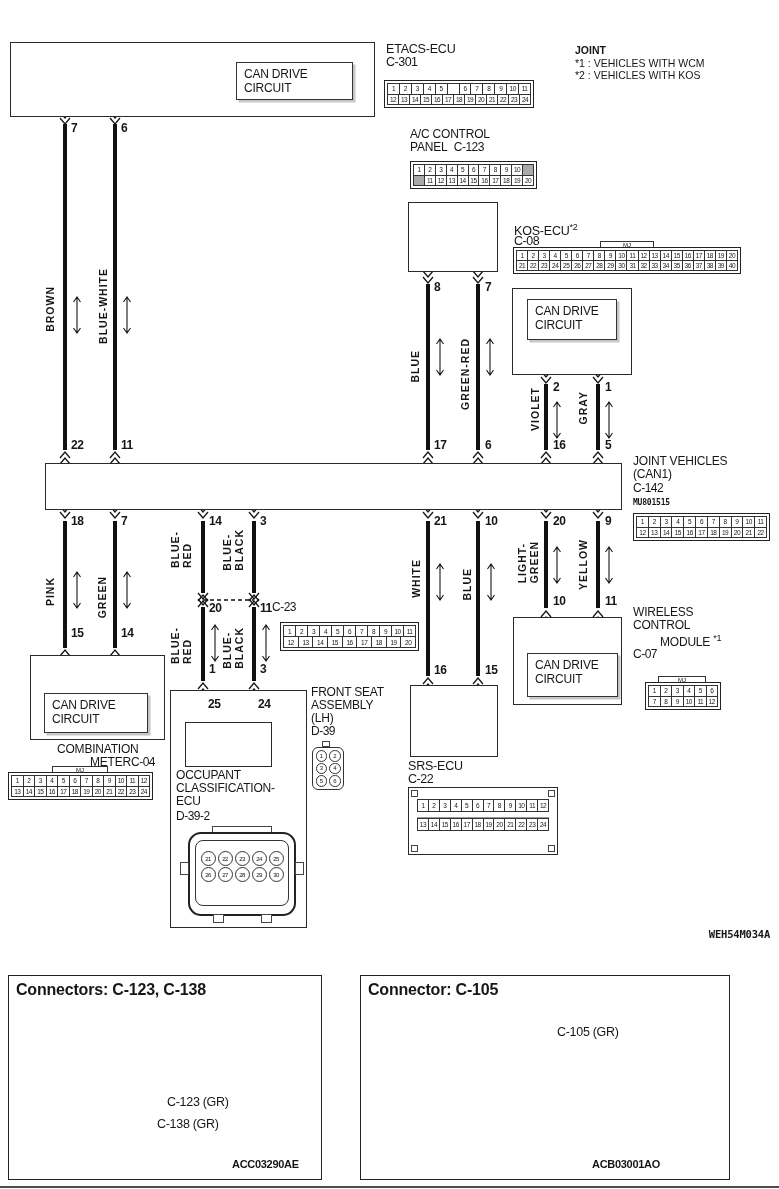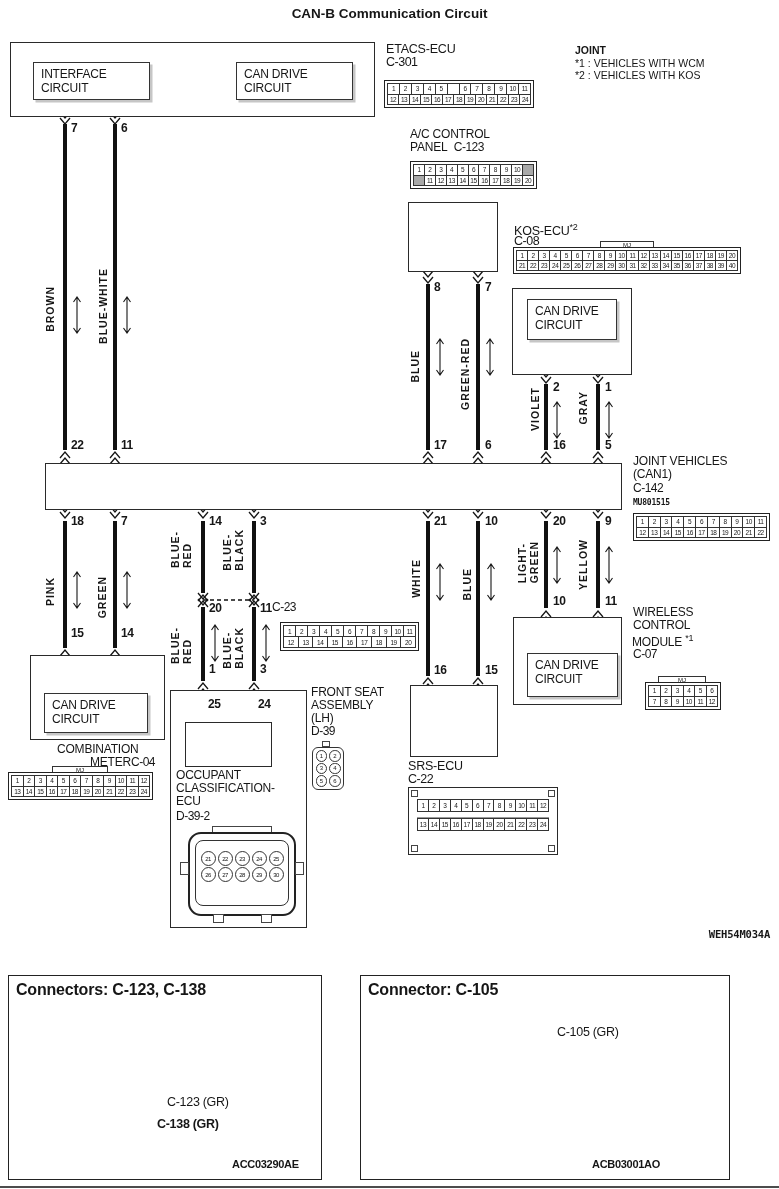--- a/index.html
+++ b/index.html
@@ -287,27 +287,25 @@
         <circle cx="600" cy="1135" r="2.2"></circle>
     </g>
     <g fill="#111">
       <polygon points="506,1034 540,1024 540,1044"></polygon>
       <rect x="538" y="1029" width="14" height="9"></rect>
     </g>
 
     <line x1="0" y1="1187" x2="779" y2="1187" stroke="#111" stroke-width="1.6"></line>
   </svg>
 
-  <div class="title">CAN-B Communication Circuit</div>
   <div class="note" style="left:575px;top:44px;font-weight:bold;">JOINT</div>
   <div class="note" style="left:575px;top:57px;">*1 : VEHICLES WITH WCM</div>
   <div class="note" style="left:575px;top:69px;">*2 : VEHICLES WITH KOS</div>
 
   <div class="box" style="left:10px;top:42px;width:365px;height:75px;"></div>
-  <div class="inner-box" style="left:33px;top:62px;width:117px;height:38px;">INTERFACE CIRCUIT</div>
   <div class="inner-box" style="left:236px;top:62px;width:117px;height:38px;">CAN DRIVE CIRCUIT</div>
   <div class="lbl" style="left:386px;top:43px;font-size:12.5px;">ETACS-ECU</div>
   <div class="lbl cond" style="left:386px;top:56px;font-size:12.5px;">C-301</div>
   <div class="pgrid" style="left:384px;top:80px;width:150px;--ch:11.5px;">
       <div class="pg-row">
         <span class="pg-cell">1</span>
         <span class="pg-cell">2</span>
         <span class="pg-cell">3</span>
         <span class="pg-cell">4</span>
         <span class="pg-cell">5</span>
@@ -613,21 +611,21 @@
         <span class="pg-cell">22</span>
         <span class="pg-cell">23</span>
         <span class="pg-cell">24</span>
       </div>
     </div>
 
   <div class="box" style="left:513px;top:617px;width:109px;height:88px;"></div>
   <div class="inner-box" style="left:527px;top:653px;width:91px;height:44px;">CAN DRIVE CIRCUIT</div>
   <div class="lbl" style="left:633px;top:606px;">WIRELESS</div>
   <div class="lbl" style="left:633px;top:619px;">CONTROL</div>
-  <div class="lbl" style="left:632px;top:632px;">
+  <div class="lbl" style="left:660px;top:632px;">
     <span>MODULE</span>&nbsp;<sup style="font-size:9px;">*1</sup>
   </div>
   <div class="lbl cond" style="left:633px;top:648px;">C-07</div>
   <div class="mjtab" style="left:658px;top:676px;width:48px;">MJ</div>
   <div class="pgrid" style="left:645px;top:682px;width:76px;--ch:11.5px;">
       <div class="pg-row">
         <span class="pg-cell">1</span>
         <span class="pg-cell">2</span>
         <span class="pg-cell">3</span>
         <span class="pg-cell">4</span>
@@ -729,21 +727,21 @@
       <span class="vlab">LIGHT-</span>
       <span class="vlab">GREEN</span>
     </div>
   <div class="vwrap" style="left:577px;top:539px;">
       <span class="vlab">YELLOW</span>
     </div>
 
   <div class="photobox" style="left:8px;top:975px;width:314px;height:205px;"></div>
   <div class="phototitle" style="left:16px;top:981px;">Connectors: C-123, C-138</div>
   <div class="photolabel" style="left:167px;top:1095px;">C-123 (GR)</div>
-  <div class="photolabel" style="left:157px;top:1117px;font-weight:bold;">C-138 (GR)</div>
+  <div class="photolabel" style="left:157px;top:1117px;">C-138 (GR)</div>
   <div class="photocode" style="left:232px;top:1158px;">ACC03290AE</div>
 
   <div class="photobox" style="left:360px;top:975px;width:370px;height:205px;"></div>
   <div class="phototitle" style="left:368px;top:981px;">Connector: C-105</div>
   <div class="photolabel" style="left:557px;top:1025px;">C-105 (GR)</div>
   <div class="photocode" style="left:592px;top:1158px;">ACB03001AO</div>
 
 </div>
 
 </body></html>

